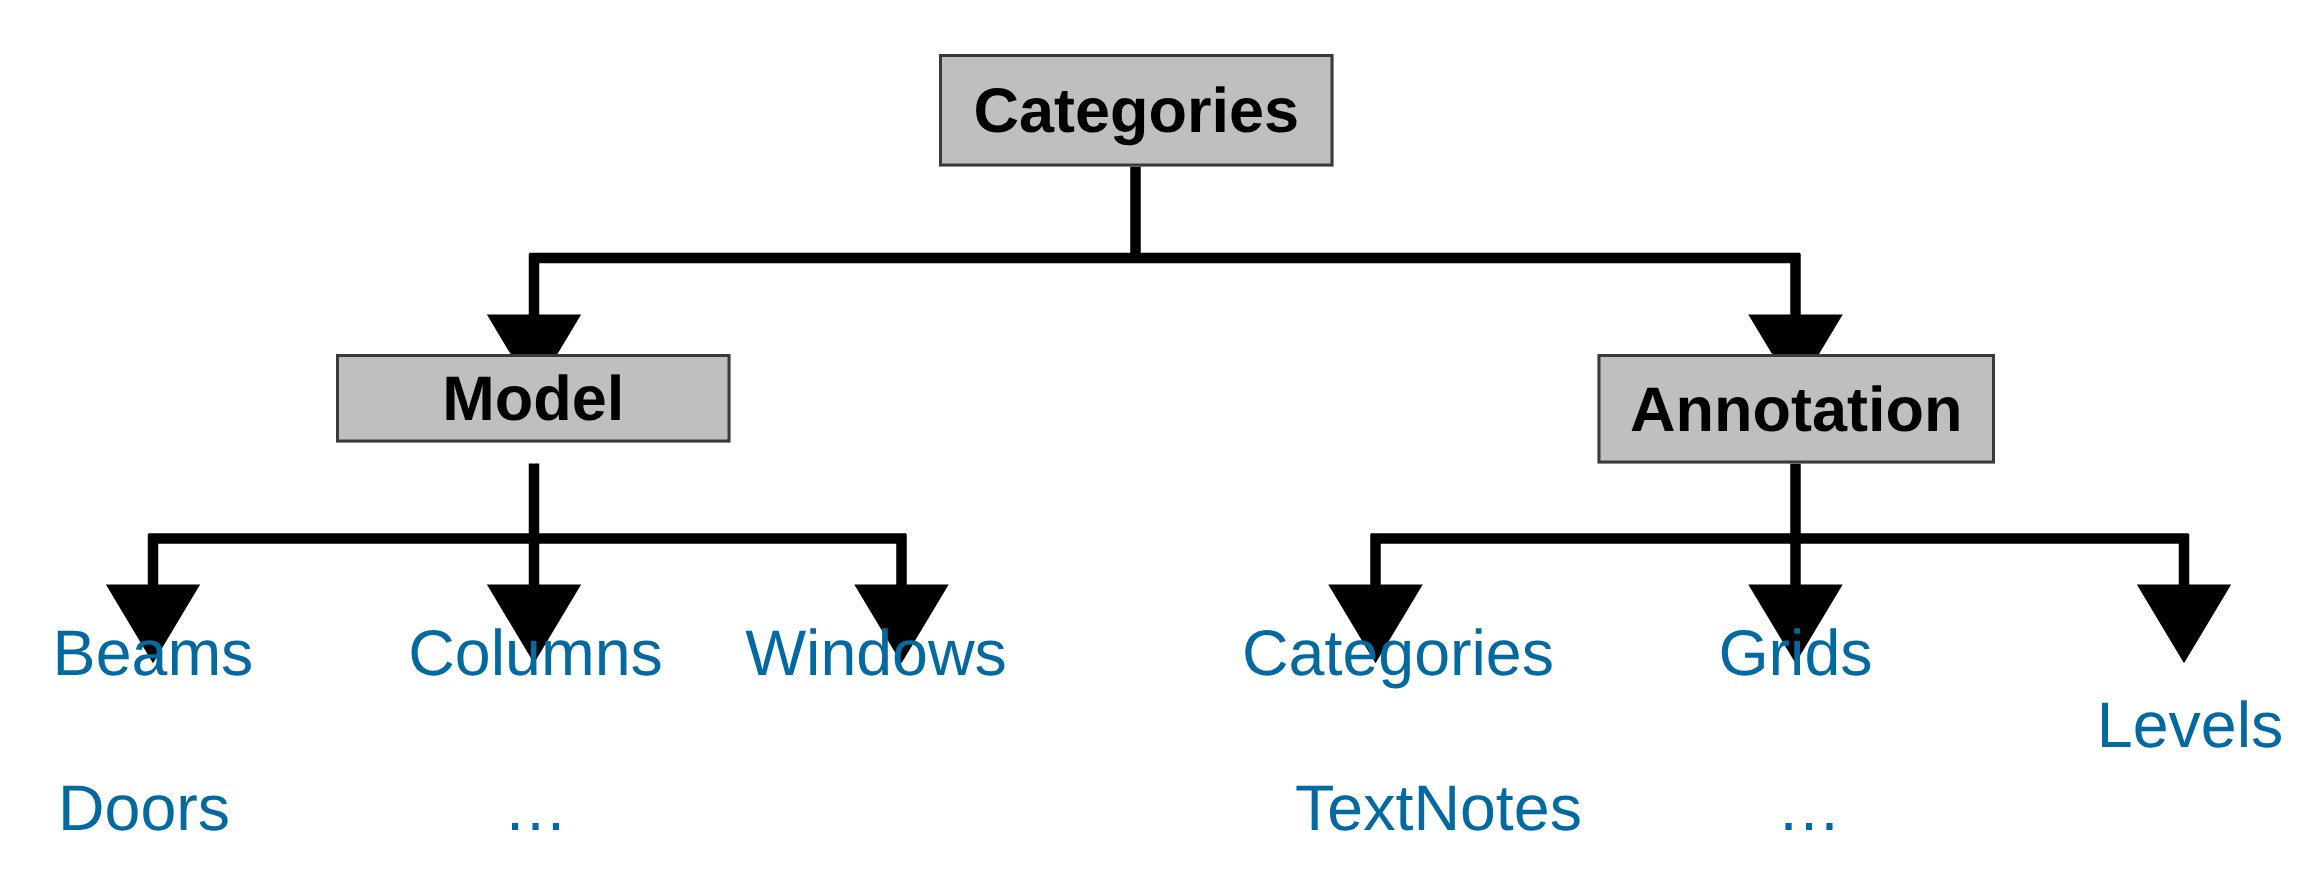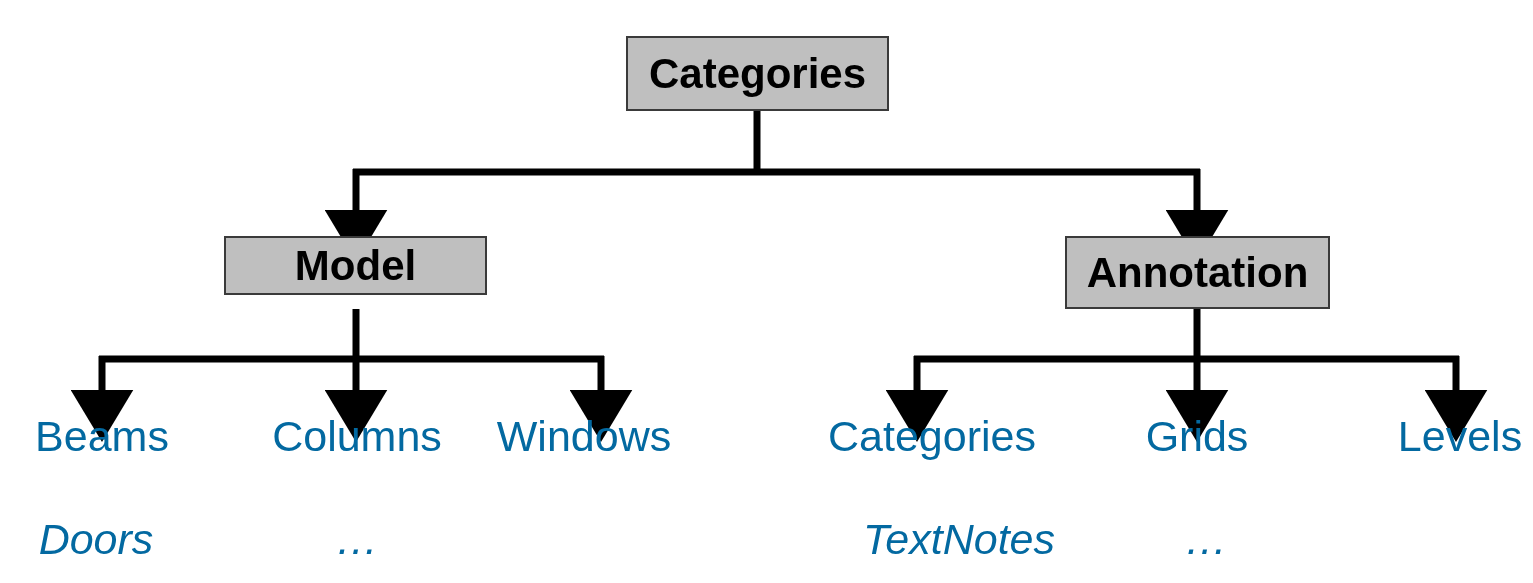--- a/index.html
+++ b/index.html
@@ -58,21 +58,21 @@
   .leaf-label {
     position: absolute;
     transform: translateX(-50%);
     white-space: nowrap;
     color: #0369a1;
     font-size: 43px;
     font-weight: normal;
     line-height: 1;
   }
   .leaf-row-1 { top: 415px; }
-  .leaf-row-2 { top: 518px; font-style: italic; }
+  .leaf-row-2 { top: 518px; }
   .ellipsis-label {
     font-size: 43px;
   }
 </style>
 </head>
 <body>
 
 <div id="diagram-root">
 
   <svg id="connector-layer" viewBox="0 0 1533 583" width="1533" height="583" xmlns="http://www.w3.org/2000/svg">
@@ -135,21 +135,21 @@
   <div class="node-box" id="node-model">Model</div>
 
   <div class="node-box" id="node-annotation">Annotation</div>
 
   <div class="leaf-label leaf-row-1" style="left:102px;">Beams</div>
   <div class="leaf-label leaf-row-1" style="left:357px;text-align:right;">Columns</div>
   <div class="leaf-label leaf-row-1" style="left:584px;">Windows</div>
 
   <div class="leaf-label leaf-row-1" style="left:932px;">Categories</div>
   <div class="leaf-label leaf-row-1" style="left:1197px;">Grids</div>
-  <div class="leaf-label leaf-row-1" style="left:1460px;">Levels</div>
+  <div class="leaf-label leaf-row-1" style="left:1460px;margin-top:48px;">Levels</div>
 
   <div class="leaf-label leaf-row-2" style="left:96px;">Doors</div>
   <div class="leaf-label leaf-row-2 ellipsis-label" style="left:357px;">…</div>
 
   <div class="leaf-label leaf-row-2" style="left:931px;margin-left:28px;">TextNotes</div>
   <div class="leaf-label leaf-row-2 ellipsis-label" style="left:1206px;">…</div>
 
 </div>
 
 </body></html>

